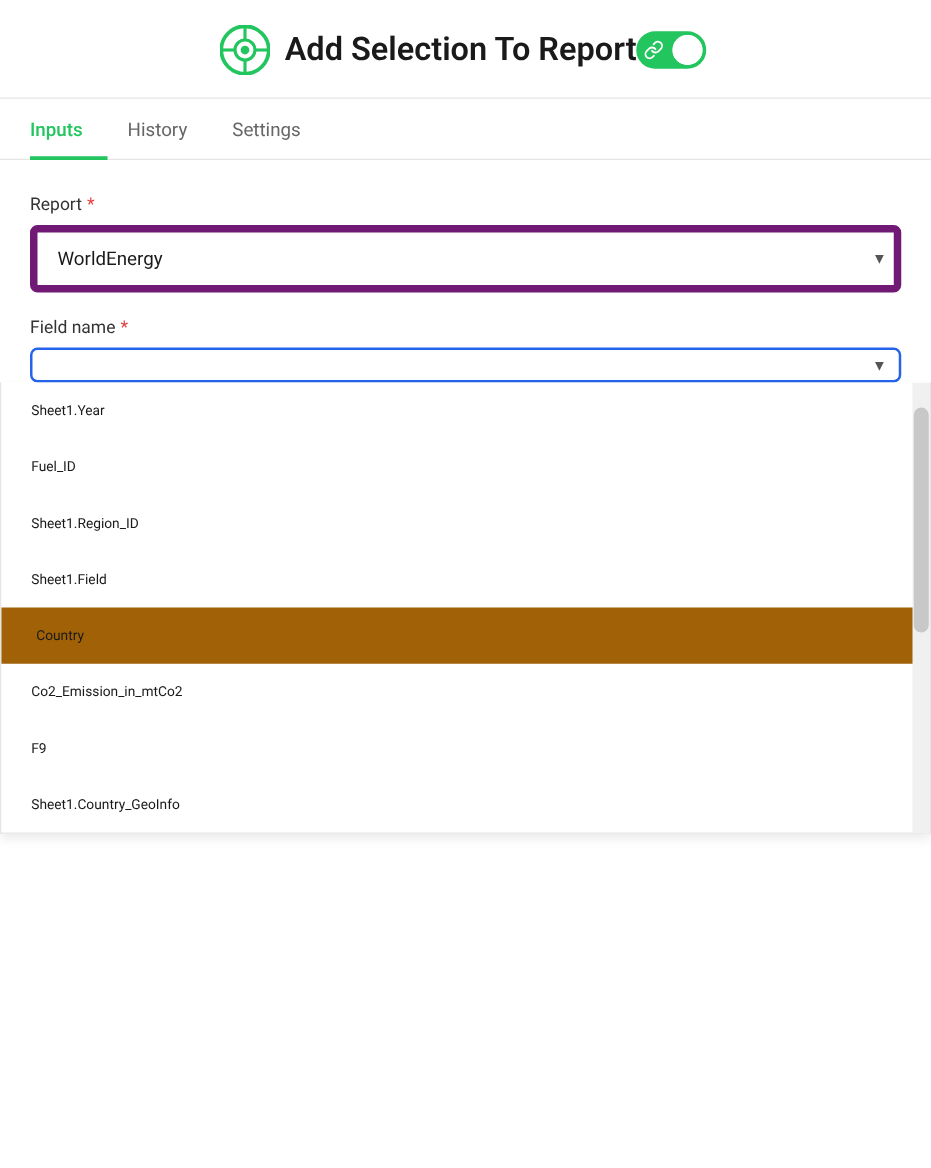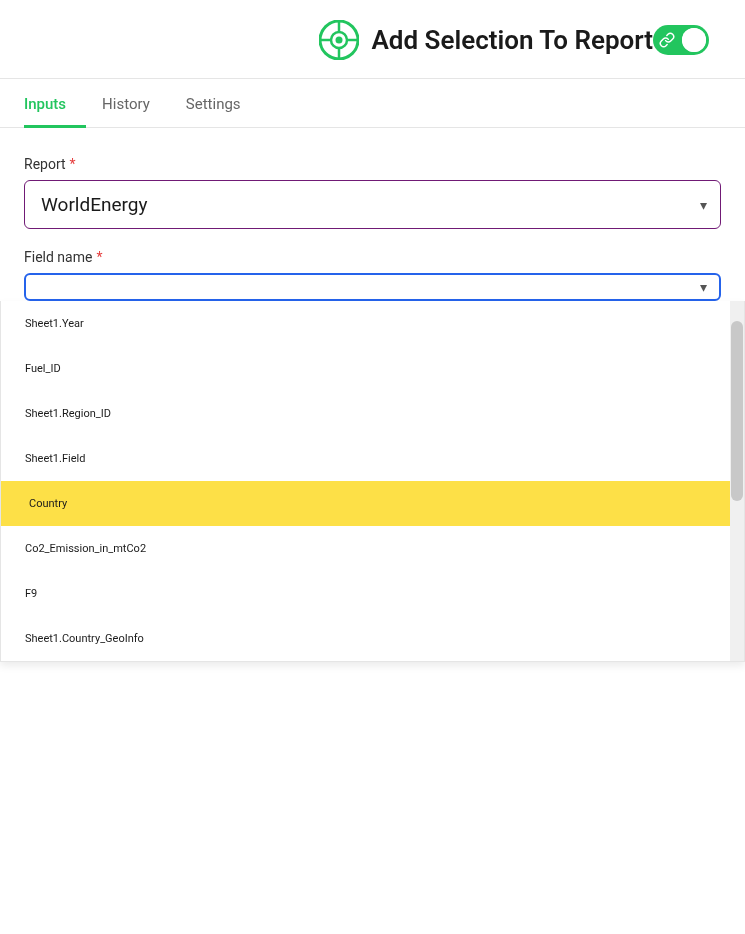--- a/index.html
+++ b/index.html
@@ -20,22 +20,22 @@
       width: 745px;
       min-height: 934px;
       position: relative;
       overflow: hidden;
     }
 
     
     .header {
       display: flex;
       align-items: center;
-      justify-content: flex-end;
-      padding: 20px 36px 18px 20px;
+      justify-content: center;
+      padding: 20px 24px 18px 20px;
       border-bottom: 1px solid #e5e5e5;
     }
 
     .header-left {
       display: flex;
       align-items: center;
       gap: 12px;
     }
 
     .logo-icon {
@@ -124,23 +124,23 @@
     }
 
     .select-wrapper {
       position: relative;
       width: 100%;
     }
 
     .select-input {
       width: 100%;
       padding: 12px 16px;
-      border: 1px solid #701a75;
+      border: 6px solid #701a75;
       border-radius: 6px;
-      font-size: 19px;
+      font-size: 15px;
       color: #1a1a1a;
       appearance: none;
       background: white;
       cursor: pointer;
       outline: none;
     }
 
     .chevron-icon {
       position: absolute;
       right: 14px;
@@ -191,21 +191,21 @@
 
     .dropdown-item {
       padding: 16px 24px;
       font-size: 11px;
       color: #1a1a1a;
       cursor: pointer;
       border-bottom: none;
     }
 
     .dropdown-item.hovered {
-      background: #fde047;
+      background: #a16207;
       padding-left: 28px;
     }
 
     
     .scroll-track {
       position: absolute;
       right: 0;
       top: 0;
       width: 14px;
       height: 100%;

